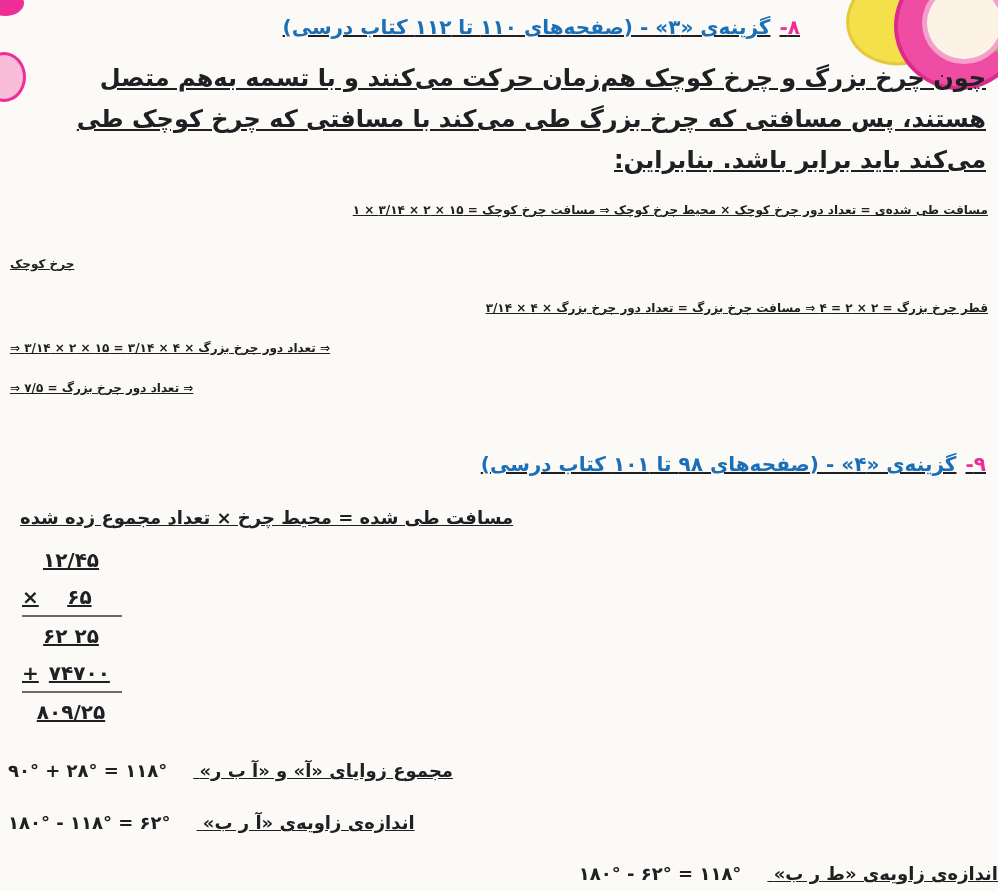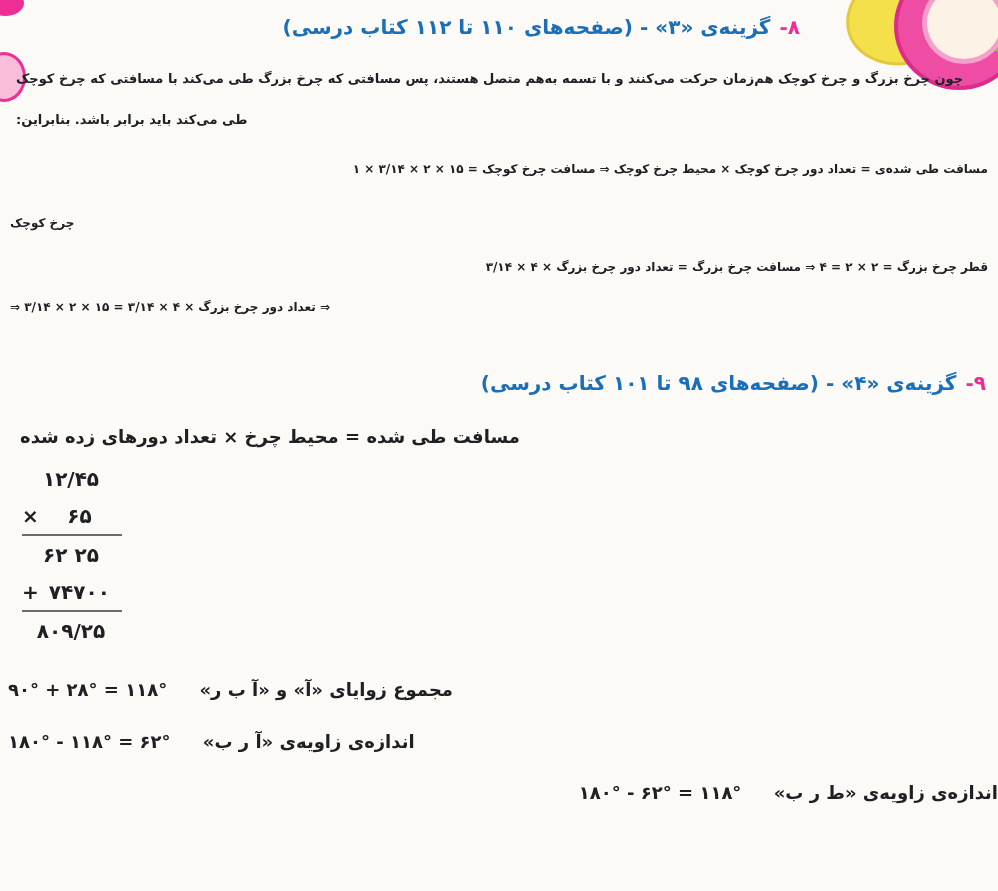--- a/index.html
+++ b/index.html
@@ -2,38 +2,38 @@
 <html lang="fa"><head>
 <meta charset="utf-8">
 <style>
   html,body{margin:0;padding:0;}
   body{
     width:998px;height:891px;position:relative;overflow:hidden;
     background:#fbfaf7;
     font-family:"DejaVu Sans", sans-serif;
     font-weight:700;color:#202024;
   }
-  .page{position:relative;width:998px;height:795px;}
+  .page{position:relative;width:998px;height:795px;text-decoration:underline;}
   
   .decor{position:absolute;inset:0;pointer-events:none;z-index:1;}
   .shape{position:absolute;border-radius:50%;}
   .balloon-yellow{left:845px;top:-34px;width:118px;height:92px;background:#f4e04b;border:3px solid #e5c93c;transform:rotate(-18deg);}
   .balloon-pink{left:894px;top:-38px;width:122px;height:120px;background:#ef4da3;border:4px solid #dd2b8d;}
   .leaf-green{left:985px;top:8px;width:28px;height:44px;background:#7ec24a;}
   .balloon-white{left:922px;top:-18px;width:74px;height:72px;background:#fcf3e6;border:5px solid #f3a0cc;}
   .corner-magenta{left:-14px;top:-10px;width:38px;height:26px;background:#ee2d96;}
   .edge-pink{left:-18px;top:52px;width:38px;height:44px;background:#f9bcd9;border:3px solid #ee2d96;}
   
   .heading{direction:rtl;text-align:right;font-size:20px;line-height:30px;white-space:nowrap;position:relative;z-index:2;padding-left:20px;}
   .qnum{color:#ee2d96;margin-left:9px;}
   .htext{color:#1b6fb8;}
   .h8{padding:12px 198px 0 0;}
   .h9{margin-top:46px;padding-right:12px;}
   .h10{margin-top:22px;padding-right:12px;}
-  .para{direction:rtl;text-align:left;font-size:13px;line-height:41px;padding:16px 12px 0 16px;position:relative;z-index:2;}
+  .para{direction:rtl;text-align:right;font-size:24px;line-height:41px;padding:16px 12px 0 16px;position:relative;z-index:2;}
   .eq{direction:rtl;font-size:12px;line-height:30px;white-space:nowrap;position:relative;z-index:2;}
   .eq.full{text-align:right;padding:0 10px;}
   .eq.left{text-align:left;padding-left:10px;}
   .eq.m14{margin-top:14px;} .eq.m8{margin-top:24px;} .eq.m10{margin-top:10px;}
   .formula9{direction:rtl;text-align:left;font-size:18px;line-height:30px;margin-top:24px;padding-left:20px;white-space:nowrap;position:relative;z-index:2;}
   
   .mult{direction:ltr;margin:8px 0 0 22px;width:100px;font-size:20px;position:relative;z-index:2;}
   .mrow{height:37px;display:flex;align-items:center;}
   .mrow .op{flex:0 0 auto;}
   .mrow .val{flex:1;text-align:center;letter-spacing:1px;padding-right:2px;}
@@ -59,27 +59,28 @@
 
   <section>
     <div class="heading h8">
       <span class="qnum">۸-</span><span class="htext">گزینه‌ی «۳» - (صفحه‌های ۱۱۰ تا ۱۱۲ کتاب درسی)</span>
     </div>
     <div class="para">چون چرخ بزرگ و چرخ کوچک هم‌زمان حرکت می‌کنند و با تسمه به‌هم متصل هستند، پس مسافتی که چرخ بزرگ طی می‌کند با مسافتی که چرخ کوچک طی می‌کند باید برابر باشد. بنابراین:</div>
     <div class="eq full m14">مسافت طی شده‌ی = تعداد دور چرخ کوچک × محیط چرخ کوچک ⇒ مسافت چرخ کوچک = ۱۵ × ۲ × ۳/۱۴ × ۱</div>
     <div class="eq left m8">چرخ کوچک</div>
     <div class="eq full m14">قطر چرخ بزرگ = ۲ × ۲ = ۴ ⇒ مسافت چرخ بزرگ = تعداد دور چرخ بزرگ × ۴ × ۳/۱۴</div>
     <div class="eq left m10">⇒ تعداد دور چرخ بزرگ × ۴ × ۳/۱۴ = ۱۵ × ۲ × ۳/۱۴ ⇒</div>
+    <div class="eq left m10">⇒ تعداد دور چرخ بزرگ = ۷/۵ ⇒</div>
   </section>
 
   <section>
     <div class="heading h9">
       <span class="qnum">۹-</span><span class="htext">گزینه‌ی «۴» - (صفحه‌های ۹۸ تا ۱۰۱ کتاب درسی)</span>
     </div>
-    <div class="formula9">مسافت طی شده = محیط چرخ × تعداد دورهای زده شده</div>
+    <div class="formula9">مسافت طی شده = محیط چرخ × تعداد مجموع زده شده</div>
     <div class="mult">
       <div class="mrow">
         <span class="op"></span>
         <span class="val">۱۲/۴۵</span>
       </div>
       <div class="mrow rule">
         <span class="op">×</span>
         <span class="val">۶۵</span>
       </div>
       <div class="mrow">

